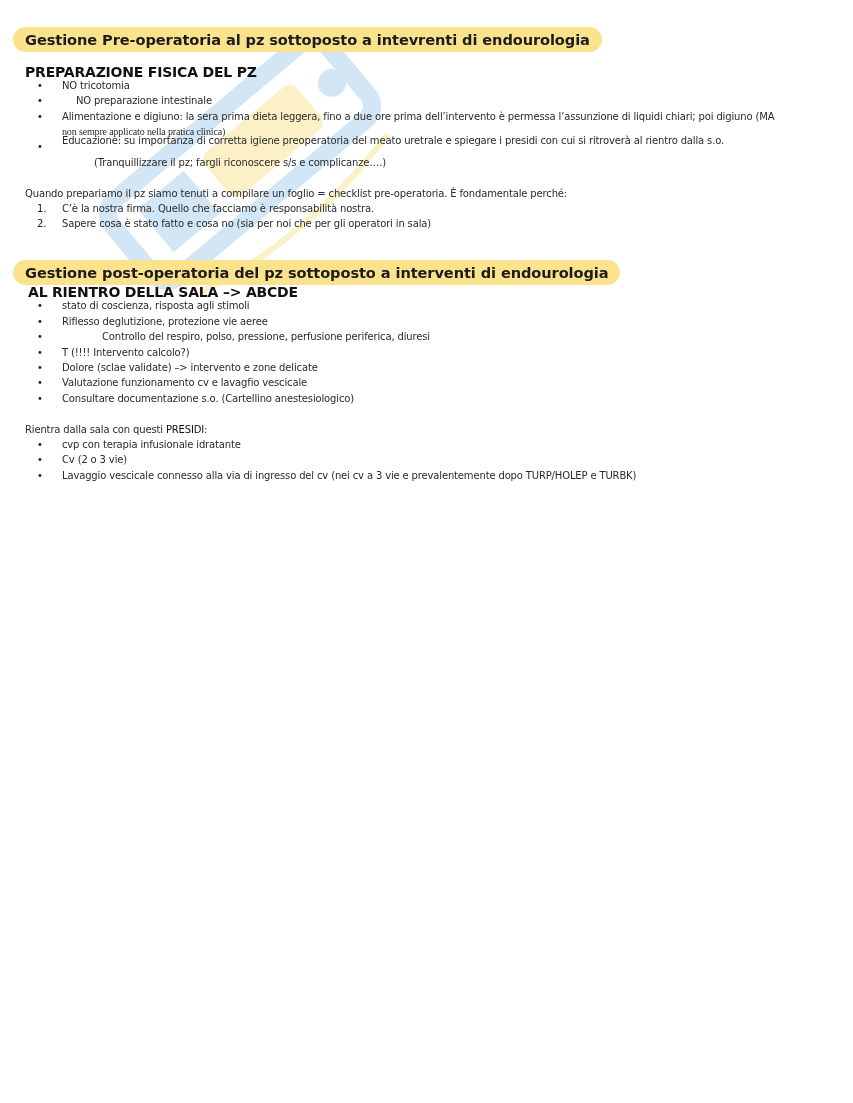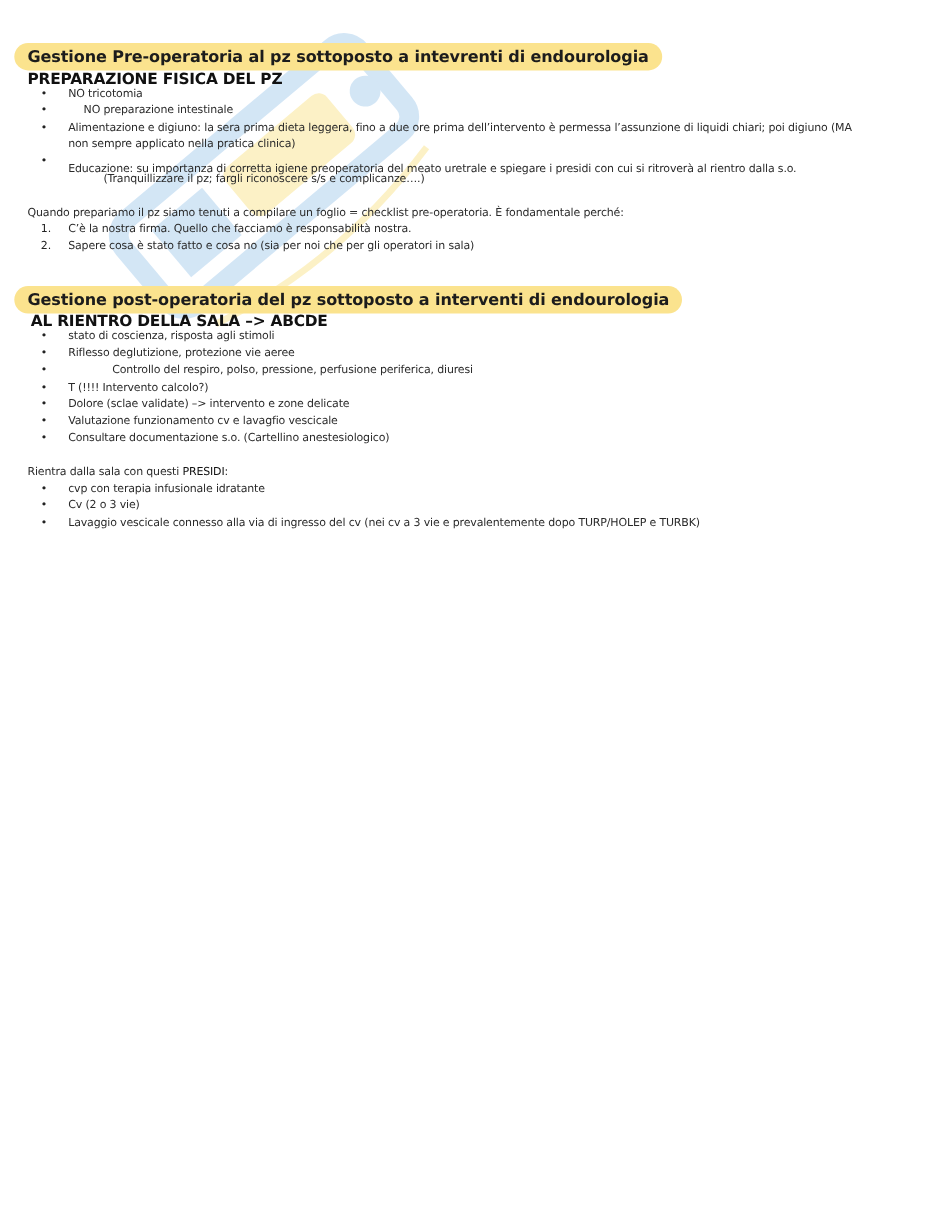--- a/index.html
+++ b/index.html
@@ -94,36 +94,36 @@
     <rect x="40" y="90" width="280" height="100" rx="18" fill="none" stroke="#3b8fd6" stroke-width="18"></rect>
     <rect x="70" y="112" width="60" height="56" fill="#3b8fd6"></rect>
     <rect x="150" y="112" width="120" height="56" rx="10" fill="#f2c200"></rect>
     <circle cx="300" cy="140" r="14" fill="#3b8fd6"></circle>
     <path d="M60 215 Q180 245 310 215" stroke="#f2c200" stroke-width="6" fill="none"></path>
   </g>
 </svg>
 
 <div class="page">
 
-  <div class="heading" style="top:39px;">Gestione Pre-operatoria al pz sottoposto a intevrenti di endourologia</div>
+  <div class="heading" style="top:27px;">Gestione Pre-operatoria al pz sottoposto a intevrenti di endourologia</div>
   <div class="subhead" style="left:25px; top:64px;">PREPARAZIONE FISICA DEL PZ</div>
 
   <div>
     <span class="bullet" style="top:78px;">•</span>
     <span class="itemtext" style="top:78px;">NO tricotomia</span>
 
     <span class="bullet" style="top:93px;">•</span>
     <span class="itemtext" style="top:93px;margin-left:14px;">NO preparazione intestinale</span>
 
     <span class="bullet" style="top:109px;">•</span>
     <span class="itemtext" style="top:109px;">Alimentazione e digiuno: la sera prima dieta leggera, fino a due ore prima dell’intervento è permessa l’assunzione di liquidi chiari; poi digiuno (MA</span>
-    <span class="itemtext" style="top:124px;">non sempre applicato nella pratica clinica)</span>
+    <span class="itemtext" style="top:124px;font-family:Liberation Serif, serif;">non sempre applicato nella pratica clinica)</span>
 
     <span class="bullet" style="top:139px;">•</span>
-    <span class="itemtext" style="top:146px;">Educazione: su importanza di corretta igiene preoperatoria del meato uretrale e spiegare i presidi con cui si ritroverà al rientro dalla s.o.</span>
+    <span class="itemtext" style="top:133px;">Educazione: su importanza di corretta igiene preoperatoria del meato uretrale e spiegare i presidi con cui si ritroverà al rientro dalla s.o.</span>
     <span class="itemtext" style="top:155px;margin-left:32px;">(Tranquillizzare il pz; fargli riconoscere s/s e complicanze….)</span>
   </div>
 
   <div class="line" style="left:25px; top:186px;">Quando prepariamo il pz siamo tenuti a compilare un foglio = checklist pre-operatoria. È fondamentale perché:</div>
 
   <div>
     <span class="numlabel" style="top:201px;">1.</span>
     <span class="itemtext" style="top:201px;">C’è la nostra firma. Quello che facciamo è responsabilità nostra.</span>
     <span class="numlabel" style="top:216px;">2.</span>
     <span class="itemtext" style="top:216px;">Sapere cosa è stato fatto e cosa no (sia per noi che per gli operatori in sala)</span>

